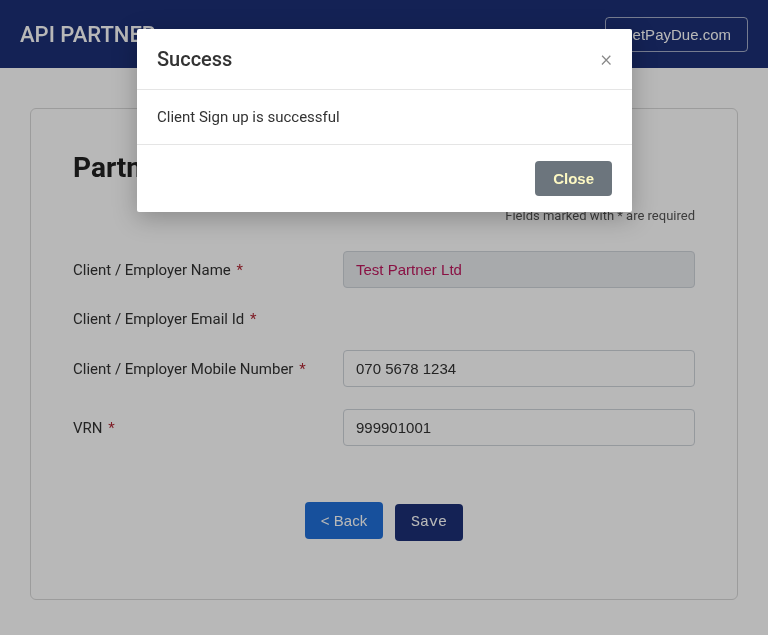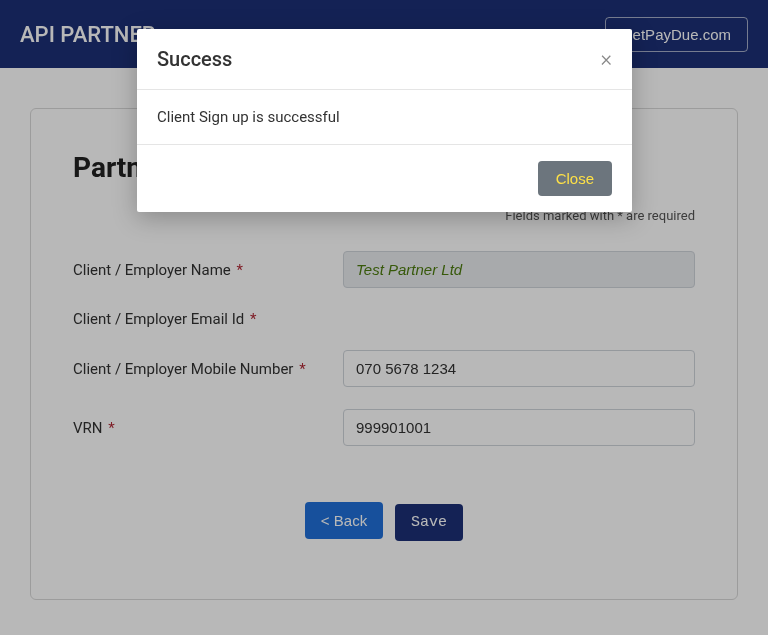--- a/index.html
+++ b/index.html
@@ -70,22 +70,21 @@
       flex: 1;
       padding: 9px 12px;
       border: 1px solid #cfd4da;
       border-radius: 4px;
       font-size: 15px;
       color: #333;
       background: #fff;
     }
     .form-input[disabled] {
       background: #e9ecef;
-      color: #4d7c0f;
-      font-style: italic;
+      color: #be185d;
     }
     .button-row {
       text-align: center;
       margin-top: 40px;
     }
     .btn {
       border: none;
       border-radius: 4px;
       padding: 10px 16px;
       font-size: 15px;
@@ -135,26 +134,27 @@
       font-size: 15px;
       color: #333;
       border-bottom: 1px solid #e5e5e5;
     }
     .modal-footer {
       padding: 16px 20px;
       text-align: right;
     }
     .btn-close {
       background: #6c757d;
-      color: #fde047;
+      color: #fef9c3;
       border: none;
       border-radius: 4px;
       padding: 9px 18px;
       font-size: 15px;
       cursor: pointer;
+      font-weight: bold;
     }
   </style>
 </head>
 <body>
 
 <div class="header">
   <div class="header-title">API PARTNER</div>
   <button class="header-link">NetPayDue.com</button>
 </div>
 

